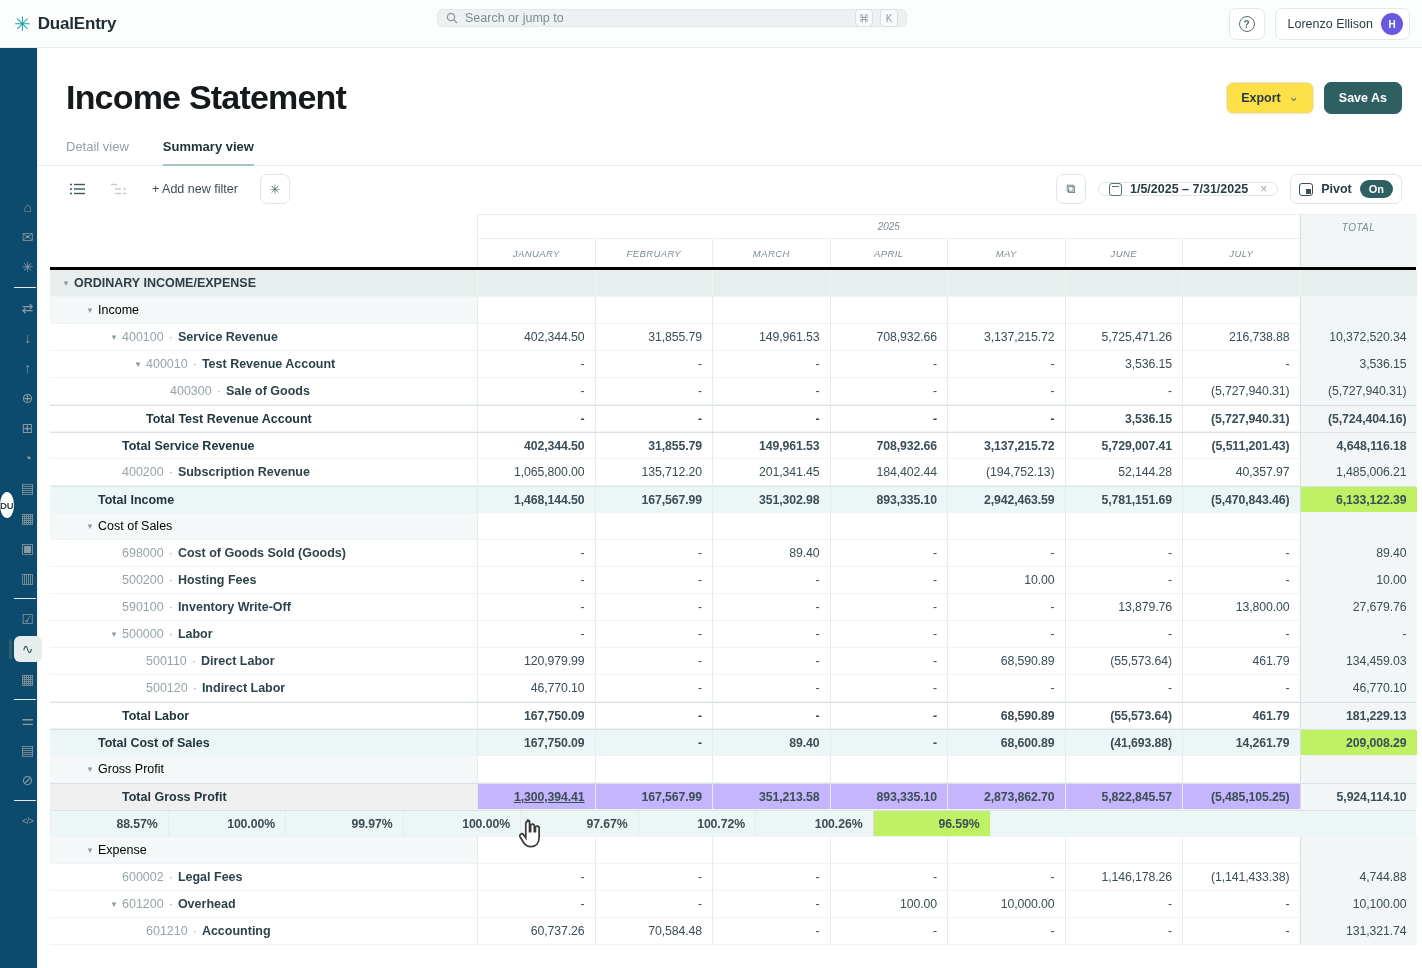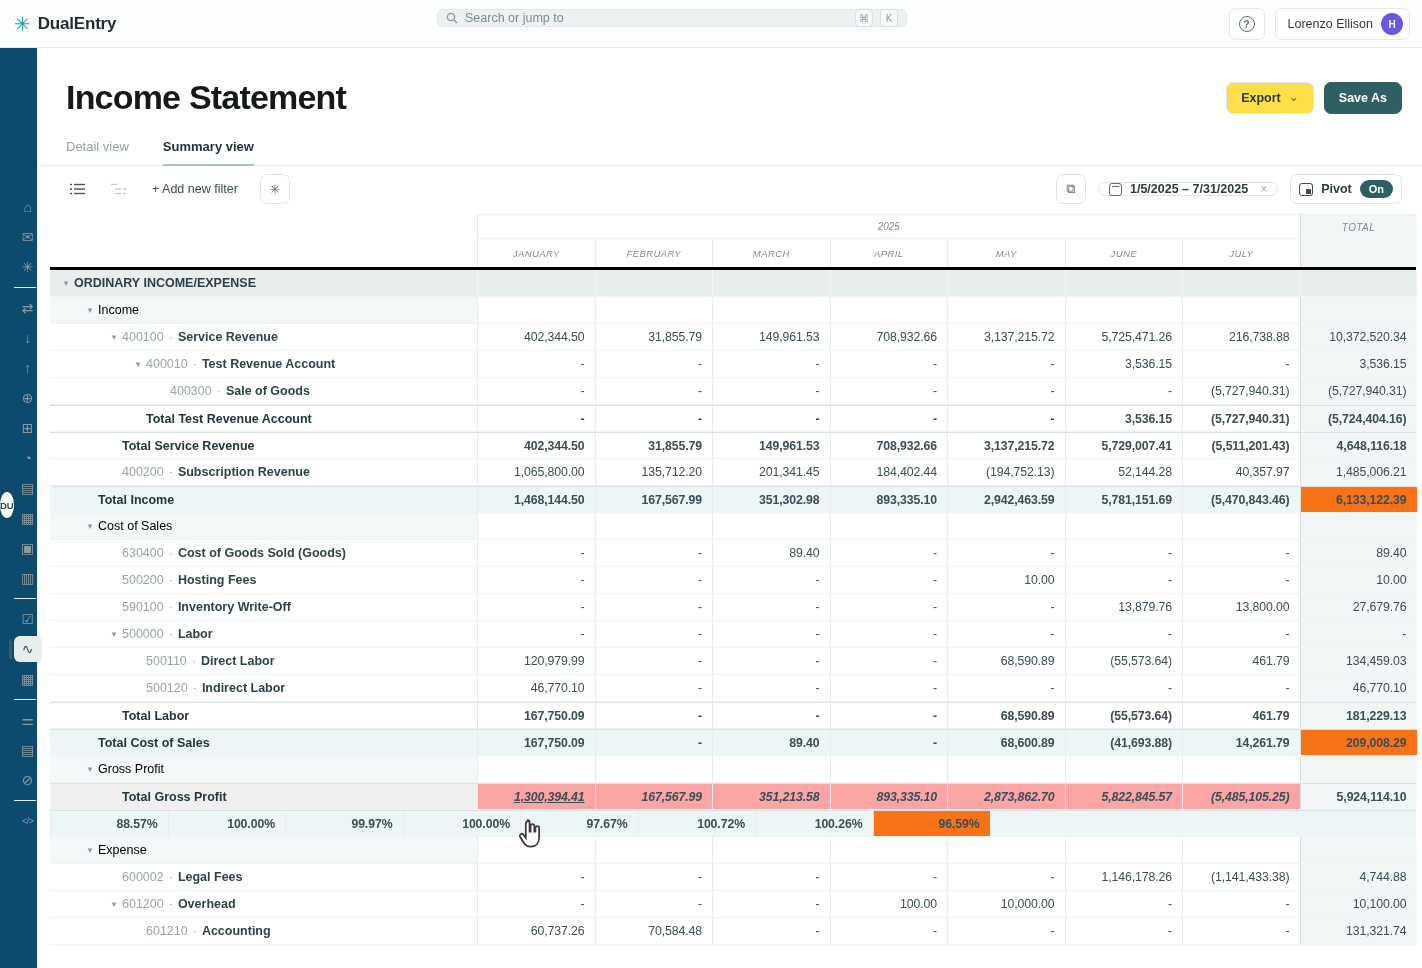--- a/index.html
+++ b/index.html
@@ -113,23 +113,23 @@
   .row-section .acct-name { font-weight:700; color:#2c3e46; }
   .row-group { background:#f5f8f8; }
   .row-group .mcol { background:#fff; }
   .row-group .tcol { background:#f3f6f6; }
   .row-group .acct-name { font-weight:400; color:#000000; }
   .row-total { border-top:1px solid #dbe2e3; }
   .row-total .acct-name { font-weight:700; color:#22363e; }
   .row-total .cell-val { font-weight:600; }
   .row-highlight { background:#edf6f6; }
   .row-highlight .mcol { background:#edf6f6; }
-  .row-highlight .tcol { background:#f97316; }
+  .row-highlight .tcol { background:#bef264; }
   .row-hover { background:#efefef; }
-  .row-hover .mcol { background:#fca5a5;font-style:italic; }
+  .row-hover .mcol { background:#c4b5fd; }
   .val-link { text-decoration:underline; cursor:pointer; }
 
   
   .cursor-ov { position:absolute; left:516px; top:818px; width:30px; height:32px; z-index:20; pointer-events:none; }
 </style>
 </head>
 <body>
 
 <div class="topbar">
   <div class="brand">
@@ -568,21 +568,21 @@
           <div class="mcol cell-val"></div>
           <div class="mcol cell-val"></div>
           <div class="mcol cell-val"></div>
           <div class="mcol cell-val"></div>
           <div class="mcol cell-val"></div>
           <div class="tcol cell-val"></div>
         </div>
         <div class="trow row-account">
           <div class="lblcol cell-label" style="padding-left: 56px;">
             <span class="caret"></span>
-            <span class="acct-code">630400</span>
+            <span class="acct-code">698000</span>
             <span class="acct-dot">·</span>
             <span class="acct-name">Cost of Goods Sold (Goods)</span>
           </div>
           <div class="mcol cell-val">
             <span>-</span>
           </div>
           <div class="mcol cell-val">
             <span>-</span>
           </div>
           <div class="mcol cell-val">

